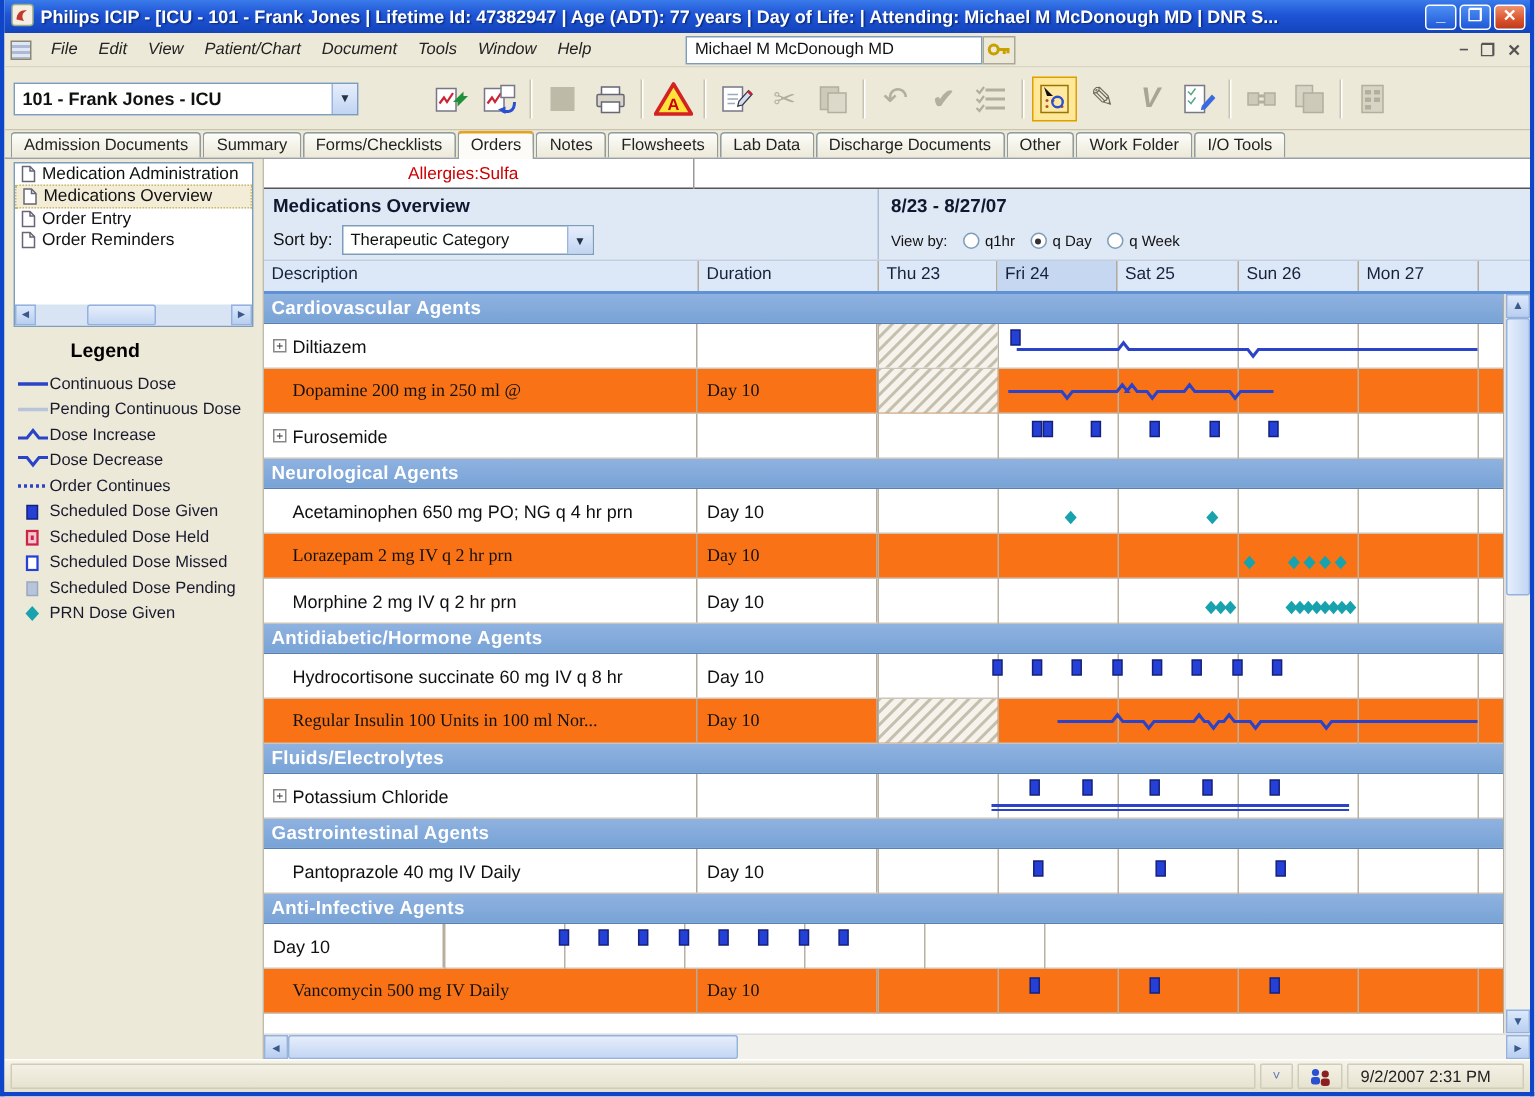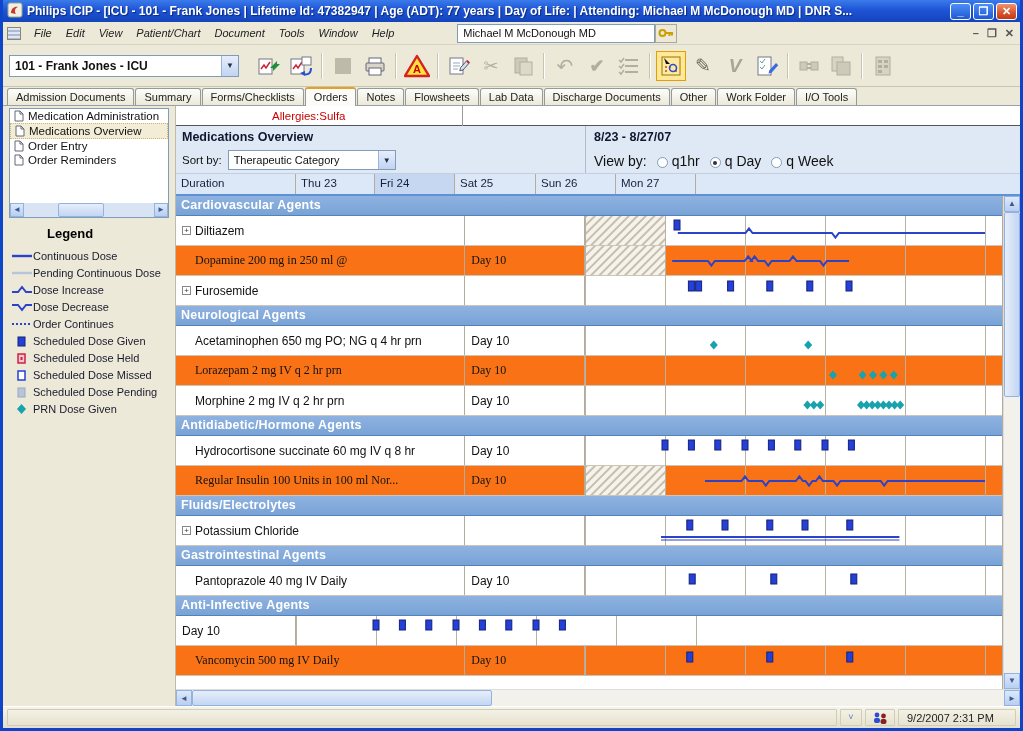--- a/index.html
+++ b/index.html
@@ -15,21 +15,21 @@
 
   
   .menubar { height:23px; background:#ece9d8; display:flex; align-items:center; border-bottom:1px solid #d8d4c4; flex:0 0 auto; }
   .child-ico { width:14px; height:13px; margin:0 6px 0 4px; border:1px solid #8a8772; background:repeating-linear-gradient(#dfe6f4 0 2px,#aebad4 2px 4px); }
   .menu-item { padding:3px 7px; font-size:11px; color:#222;font-style:italic; }
   .user-box { margin-left:56px; width:198px; height:19px; border:1px solid #7f9db9; background:#fff; display:flex; align-items:center; padding-left:5px; font-size:11px; }
   .key-btn { width:22px; height:19px; border:1px solid #aca899; background:#ece9d8; display:flex; align-items:center; justify-content:center; }
   .menubar .right { margin-left:auto; display:flex; align-items:center; padding-right:6px; gap:8px; color:#555; font-size:11px; font-weight:bold; }
 
   
-  .toolbar { height:42px; background:#ece9d8; display:flex; align-items:center; padding-left:6px; border-bottom:1px solid #c8c4b0; flex:0 0 auto; }
+  .toolbar { height:42px; background:#ece9d8; display:flex; align-items:center; padding-left:6px; border-bottom:1px solid #c8c4b0; flex:0 0 auto;gap:32px; }
   .combo { height:22px; border:1px solid #7f9db9; background:#fff; display:flex; align-items:stretch; }
   .combo .ctext { flex:1; padding:3px 4px 0 5px; font-weight:bold; font-size:12px; white-space:nowrap; overflow:hidden; }
   .combo .carrow { width:17px; background:linear-gradient(#e7eefc,#c1d4f2); border-left:1px solid #9ab4dd; color:#234; font-size:8px; text-align:center; line-height:20px; }
   .patient-combo { width:230px; margin-right:14px; }
   .tbi { width:30px; height:30px; display:flex; align-items:center; justify-content:center; margin:0 1px; border:1px solid transparent; }
   .tbi.active { background:#ffe89a; border:1px solid #e0a000; }
   .tbi svg { display:block; }
   .tbi .glyph { font-size:18px; line-height:18px; }
   .tbsep { width:2px; height:26px; margin:0 4px; border-left:1px solid #c8c4b0; border-right:1px solid #fff; }
 
@@ -60,21 +60,21 @@
   .infosep { width:1px; height:20px; background:#999; margin-right:8px; }
   .admitinfo { color:#222; }
 
   .panelhead { height:48px; background:#dfe8f5; display:flex; flex:0 0 auto; border-bottom:1px solid #c3cfdf; }
   .ph-left { width:410px; border-right:1px solid #aebbd0; padding:4px 0 0 6px; }
   .ph-right { flex:1; padding:4px 0 0 8px; }
   .ph-title { font-weight:bold; font-size:12.5px; color:#101830; height:20px; }
   .sortrow { display:flex; align-items:center; gap:6px; font-size:11.5px; }
   .sort-combo { width:168px; height:20px; }
   .sort-combo .ctext { font-weight:normal; font-size:11px; padding-top:3px; }
-  .viewrow { display:flex; align-items:center; gap:10px; font-size:14px; height:22px; }
+  .viewrow { display:flex; align-items:center; gap:10px; font-size:10px; height:22px; }
   .radio { width:11px; height:11px; border:1px solid #7f9db9; border-radius:50%; background:#fff; display:inline-block; position:relative; vertical-align:-2px; margin-right:4px; }
   .radio.sel::after { content:""; position:absolute; left:2.5px; top:2.5px; width:4px; height:4px; border-radius:50%; background:#333; }
 
   .colhead { height:20px; display:flex; background:#dce8f7; font-size:11.5px; color:#16213c; flex:0 0 auto; }
   .colcell { border-right:1px solid #b3ab9c; padding:3px 0 0 5px; white-space:nowrap; overflow:hidden; }
   .colcell.hl { background:#c5d7f1; }
   .bluerule { height:2px; background:#5e92d4; flex:0 0 auto; }
 
   .gridwrap { flex:1; display:flex; min-height:0; }
   .grid { width:827px; overflow:hidden; background:#fff; border-right:1px solid #b3ab9c; }
@@ -425,20 +425,21 @@
           <div class="viewrow" id="viewrow">
             <span>View by:</span>
           <span><span class="radio"></span>q1hr</span>
               <span><span class="radio sel"></span>q Day</span>
               <span><span class="radio"></span>q Week</span>
             </div>
         </div>
       </div>
 
       <div class="colhead" id="colhead">
+          <div class="colcell" style="width: 290px;">Description</div>
           <div class="colcell" style="width: 120px;">Duration</div>
           <div class="colcell" style="width: 79px;">Thu 23</div>
           <div class="colcell hl" style="width: 80px;">Fri 24</div>
           <div class="colcell" style="width: 81px;">Sat 25</div>
           <div class="colcell" style="width: 80px;">Sun 26</div>
           <div class="colcell" style="width: 80px;">Mon 27</div>
           <div class="colcell" style="flex: 1 1 0%; border-right: none;"></div>
         </div>
       <div class="bluerule"></div>
 

